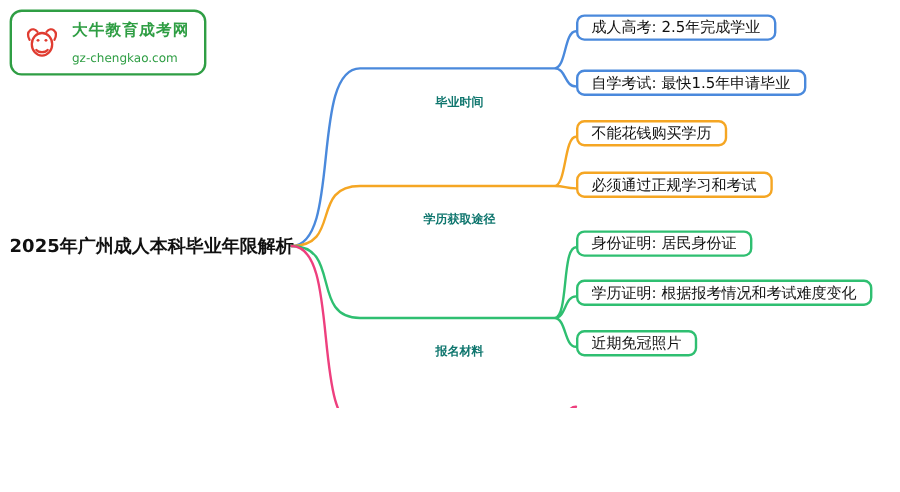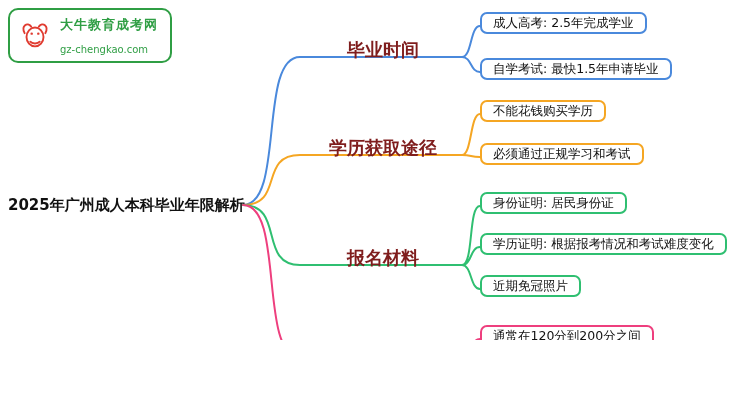--- a/index.html
+++ b/index.html
@@ -40,24 +40,25 @@
     font-size: 15px;
     font-weight: 600;
     color: #111111;
     white-space: nowrap;
   }
 
   
   .blabel {
     position: absolute;
     transform: translateX(-50%);
-    font-size: 18px;
+    font-size: 10px;
     font-weight: 600;
-    color: #7f1d1d;
+    color: #0f766e;
     white-space: nowrap;
+    margin-top: 40px;
   }
   #bl0 { left: 383px; top: 38px; }
   #bl1 { left: 383px; top: 136px; }
   #bl2 { left: 383px; top: 246px; }
   #bl3 { left: 383px; top: 338px; }
 
   
   .leaf {
     position: absolute;
     left: 480px;
@@ -117,15 +118,14 @@
   <div class="leaf" id="lf0" style="border-color: rgb(74, 137, 220);">成人高考: 2.5年完成学业</div>
   <div class="leaf" id="lf1" style="border-color: rgb(74, 137, 220);">自学考试: 最快1.5年申请毕业</div>
 
   <div class="leaf" id="lf2" style="border-color: rgb(245, 166, 35);">不能花钱购买学历</div>
   <div class="leaf" id="lf4" style="border-color: rgb(47, 191, 113);">身份证明: 居民身份证</div>
 
   <div class="leaf" id="lf3" style="border-color: rgb(245, 166, 35);">必须通过正规学习和考试</div>
   <div class="leaf" id="lf5" style="border-color: rgb(47, 191, 113);">学历证明: 根据报考情况和考试难度变化</div>
   <div class="leaf" id="lf6" style="border-color: rgb(47, 191, 113);">近期免冠照片</div>
 
-  <div class="leaf" id="lf7" style="border-color: rgb(238, 63, 126);">通常在120分到200分之间</div>
 
 </div>
 
 </body></html>

